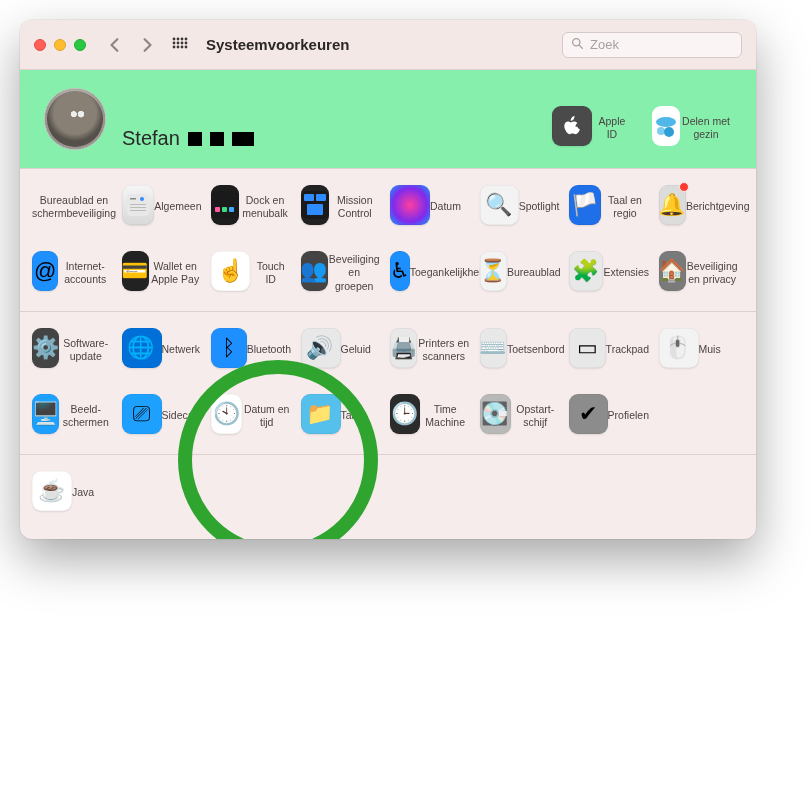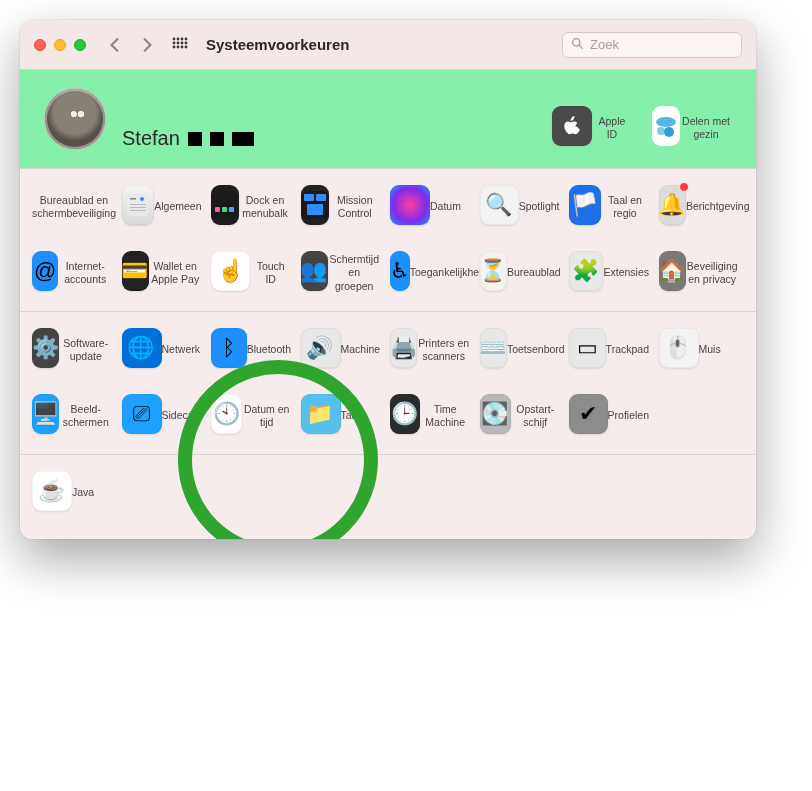--- a/index.html
+++ b/index.html
@@ -265,21 +265,21 @@
           <div class="pref-item">
             <div class="icon" style="background: rgb(34, 34, 34);">💳</div>
             <div class="label">Wallet en Apple Pay</div>
           </div>
           <div class="pref-item">
             <div class="icon" style="background: rgb(255, 255, 255);">☝️</div>
             <div class="label">Touch ID</div>
           </div>
           <div class="pref-item">
             <div class="icon" style="background: rgb(68, 68, 68);">👥</div>
-            <div class="label">Schermtijd en groepen</div>
+            <div class="label">Beveiliging en groepen</div>
           </div>
           <div class="pref-item">
             <div class="icon" style="background: rgb(30, 143, 255);">♿︎</div>
             <div class="label">Toegankelijkheid</div>
           </div>
           <div class="pref-item">
             <div class="icon" style="background: rgb(243, 243, 243);">⏳</div>
             <div class="label">Bureaublad</div>
           </div>
           <div class="pref-item">
@@ -301,21 +301,21 @@
           <div class="pref-item">
             <div class="icon" style="background: rgb(0, 112, 216);">🌐</div>
             <div class="label">Netwerk</div>
           </div>
           <div class="pref-item">
             <div class="icon" style="background: rgb(30, 143, 255);">ᛒ</div>
             <div class="label">Bluetooth</div>
           </div>
           <div class="pref-item">
             <div class="icon" style="background: rgb(232, 232, 232);">🔊</div>
-            <div class="label">Machine</div>
+            <div class="label">Geluid</div>
           </div>
           <div class="pref-item">
             <div class="icon" style="background: rgb(232, 232, 232);">🖨️</div>
             <div class="label">Printers en scanners</div>
           </div>
           <div class="pref-item">
             <div class="icon" style="background: rgb(232, 232, 232);">⌨️</div>
             <div class="label">Toetsenbord</div>
           </div>
           <div class="pref-item">

